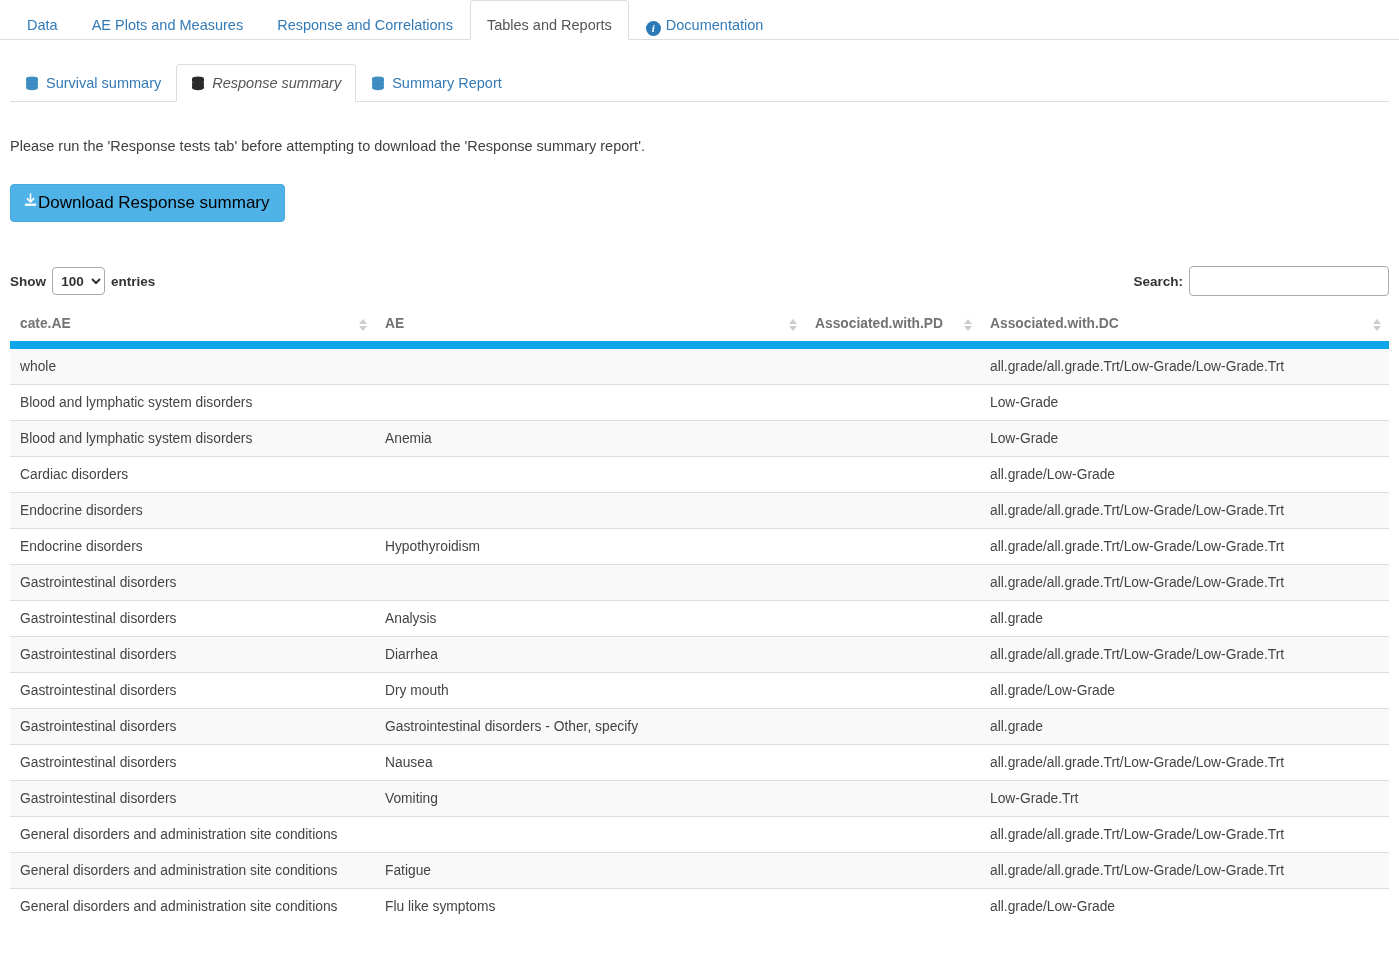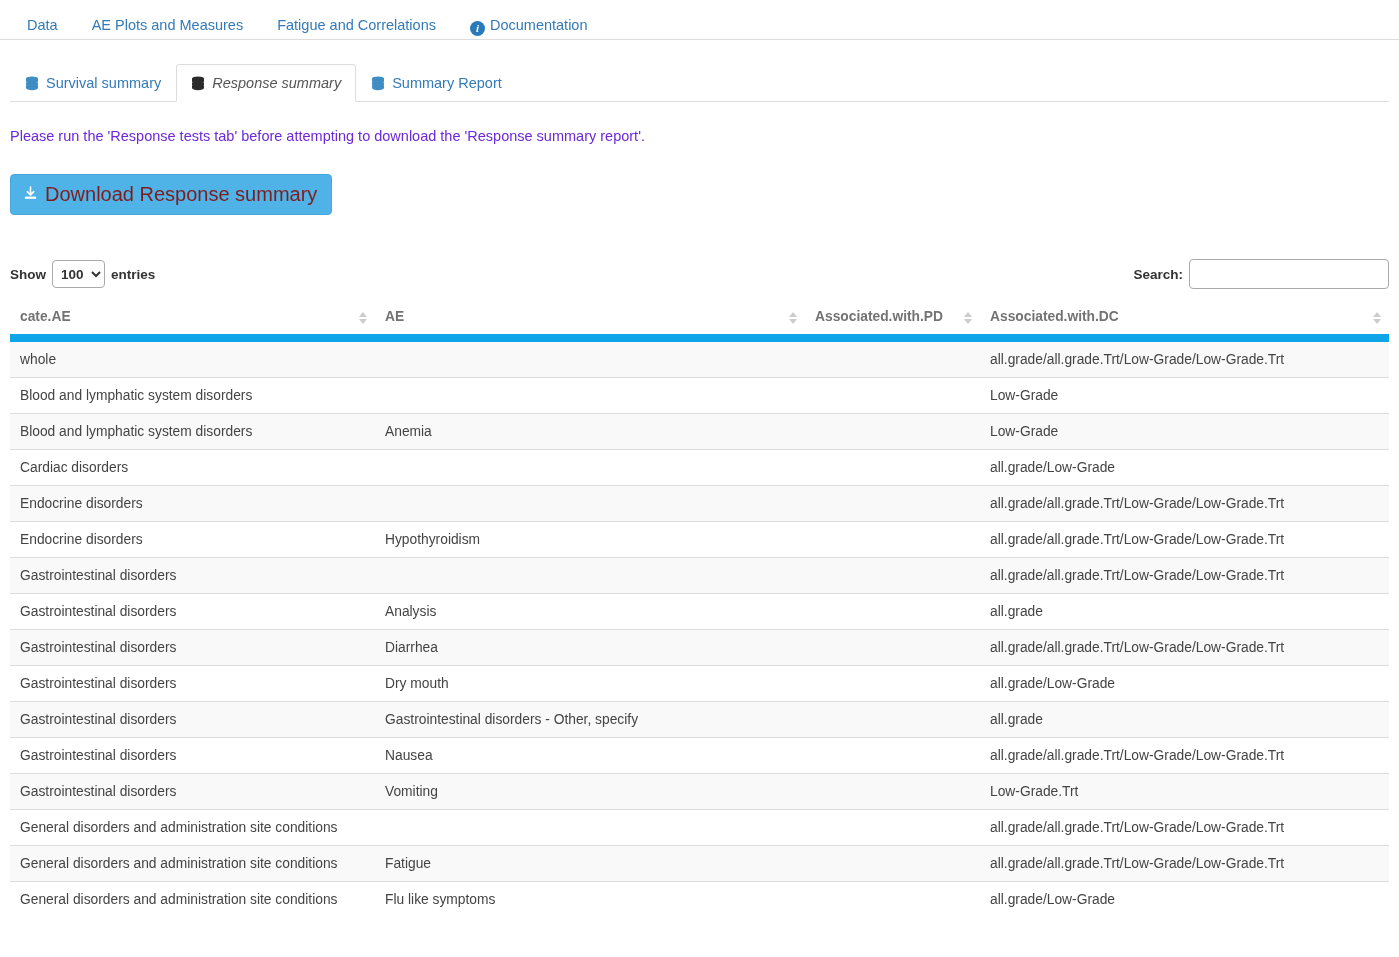--- a/index.html
+++ b/index.html
@@ -87,33 +87,32 @@
     border-color: #dddddd;
     border-bottom-color: #ffffff;
     cursor: default;
     font-style: italic;
   }
   .db-icon { margin-right: 7px; display: inline-flex; align-items: center; }
 
   
   .content { padding: 0 10px; }
   .hint {
-    margin-top: 26px;
+    margin-top: 36px;
     font-size: 14.5px;
-    color: #6d28d9;
+    color: #404040;
   }
   .dl-btn {
     margin-top: 30px;
     display: inline-flex;
     align-items: center;
-    gap: 7px;
     background: #4fb3e8;
     border: 1px solid #46a8dd;
-    color: #7f1d1d;
-    font-size: 20px;
+    color: #000000;
+    font-size: 17px;
     padding: 8px 14px 8px 12px;
     border-radius: 4px;
     cursor: pointer;
     font-family: "Liberation Sans", sans-serif;
   }
 
   
   .dt-controls {
     margin-top: 42px;
     display: flex;
@@ -125,20 +124,21 @@
   .dt-select {
     font-family: "Liberation Sans", sans-serif;
     font-size: 13.5px;
     font-weight: bold;
     padding: 3px 4px;
     border: 1px solid #aaaaaa;
     border-radius: 4px;
     background: #ffffff;
     color: #333333;
     height: 28px;
+    text-align: center;
   }
   .dt-filter { font-size: 13.5px; font-weight: bold; color:#333333; display:flex; align-items:center; gap:6px;}
   .dt-input {
     width: 200px; height: 30px;
     border: 1px solid #aaaaaa;
     border-radius: 4px;
     padding: 3px 6px;
     font-family: "Liberation Sans", sans-serif;
     font-size: 13.5px;
     outline: none;
@@ -188,21 +188,22 @@
   .col-ae   { width: 430px; }
   .col-pd   { width: 175px; margin-top: 12px; }
   .col-dc   { width: auto; }
 </style>
 </head>
 <body>
 
 <div class="navtabs" id="navtabs">
     <div class="navtab"><span>Data</span></div>
     <div class="navtab"><span>AE Plots and Measures</span></div>
-    <div class="navtab"><span>Fatigue and Correlations</span></div>
+    <div class="navtab"><span>Response and Correlations</span></div>
+    <div class="navtab active"><span>Tables and Reports</span></div>
     <div class="navtab"><span class="info-icon">i</span><span>Documentation</span></div>
   </div>
 
 <div class="subtabs-wrap">
   <div class="subtabs" id="subtabs">
       <div class="subtab">
         <span class="db-icon">
           <svg width="14" height="15" viewBox="0 0 14 15" aria-hidden="true">
             <ellipse cx="7" cy="2.6" rx="6" ry="2.1" fill="#3e8ec4"></ellipse>
             <rect x="1" y="2.6" width="12" height="2.6" fill="#3e8ec4"></rect>

